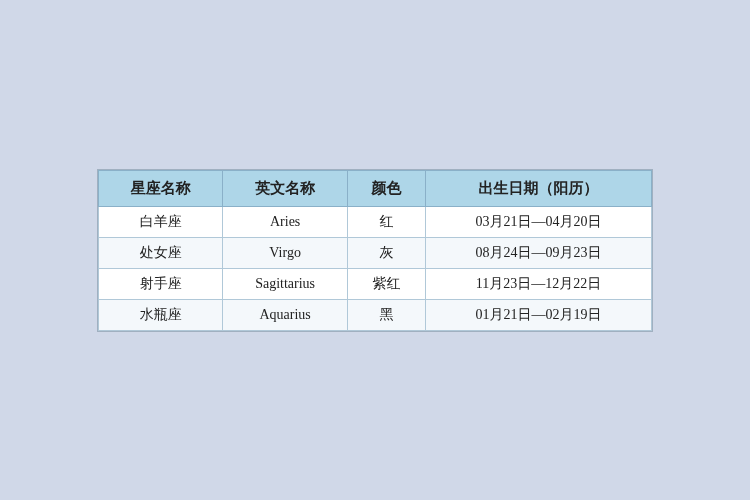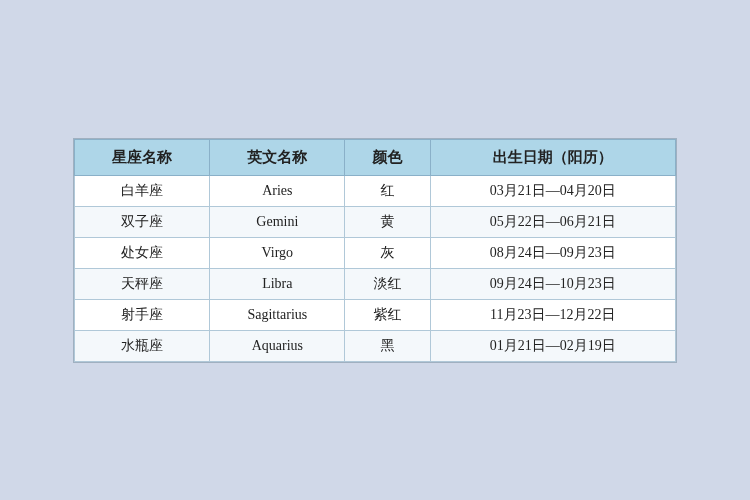--- a/index.html
+++ b/index.html
@@ -14,21 +14,21 @@
       background-color: #d0d8e8;
       display: flex;
       align-items: center;
       justify-content: center;
       font-family: "SimSun", "宋体", serif;
     }
 
     .table-container {
       background-color: #ffffff;
       border: 1px solid #a0b0c0;
-      width: 604px;
+      width: 556px;
     }
 
     table {
       width: 100%;
       border-collapse: collapse;
     }
 
     thead tr th {
       background-color: #aed6e8;
       border: 1px solid #8ab0c8;
@@ -66,36 +66,24 @@
       </tr>
     </thead>
     <tbody id="table-body">
     <tr>
           <td>白羊座</td>
           <td>Aries</td>
           <td>红</td>
           <td>03月21日—04月20日</td>
         </tr>
         <tr>
-          <td>双子座</td>
-          <td>Gemini</td>
-          <td>黄</td>
-          <td>05月22日—06月21日</td>
-        </tr>
-        <tr>
           <td>处女座</td>
           <td>Virgo</td>
           <td>灰</td>
           <td>08月24日—09月23日</td>
-        </tr>
-        <tr>
-          <td>天秤座</td>
-          <td>Libra</td>
-          <td>淡红</td>
-          <td>09月24日—10月23日</td>
         </tr>
         <tr>
           <td>射手座</td>
           <td>Sagittarius</td>
           <td>紫红</td>
           <td>11月23日—12月22日</td>
         </tr>
         <tr>
           <td>水瓶座</td>
           <td>Aquarius</td>

